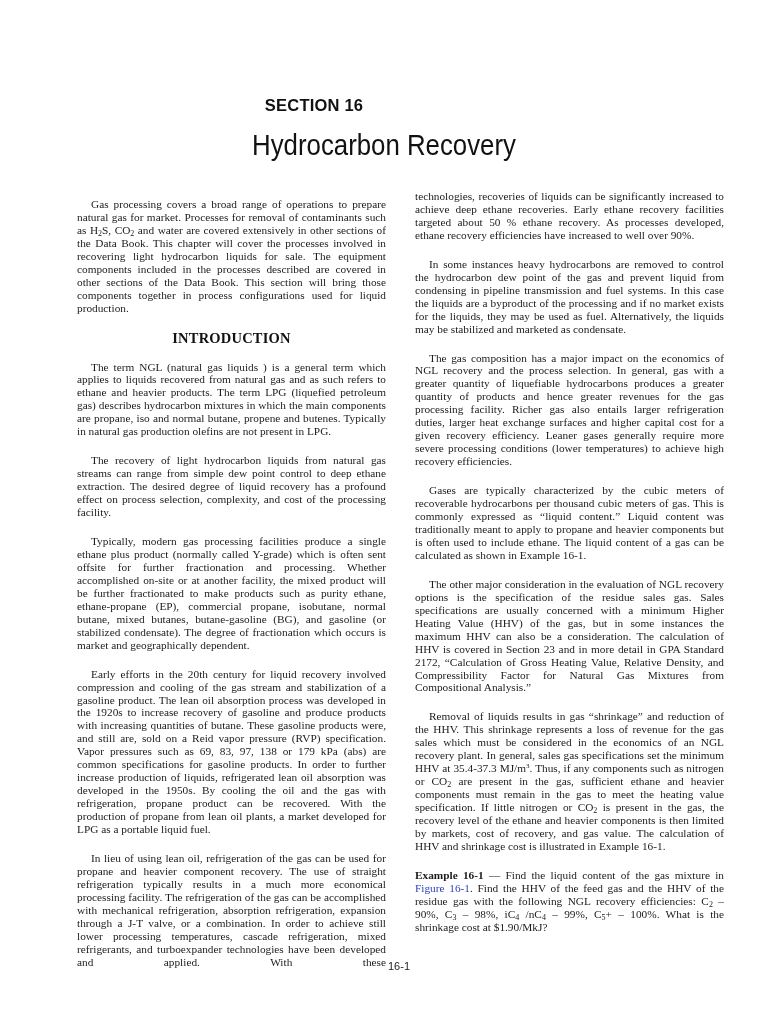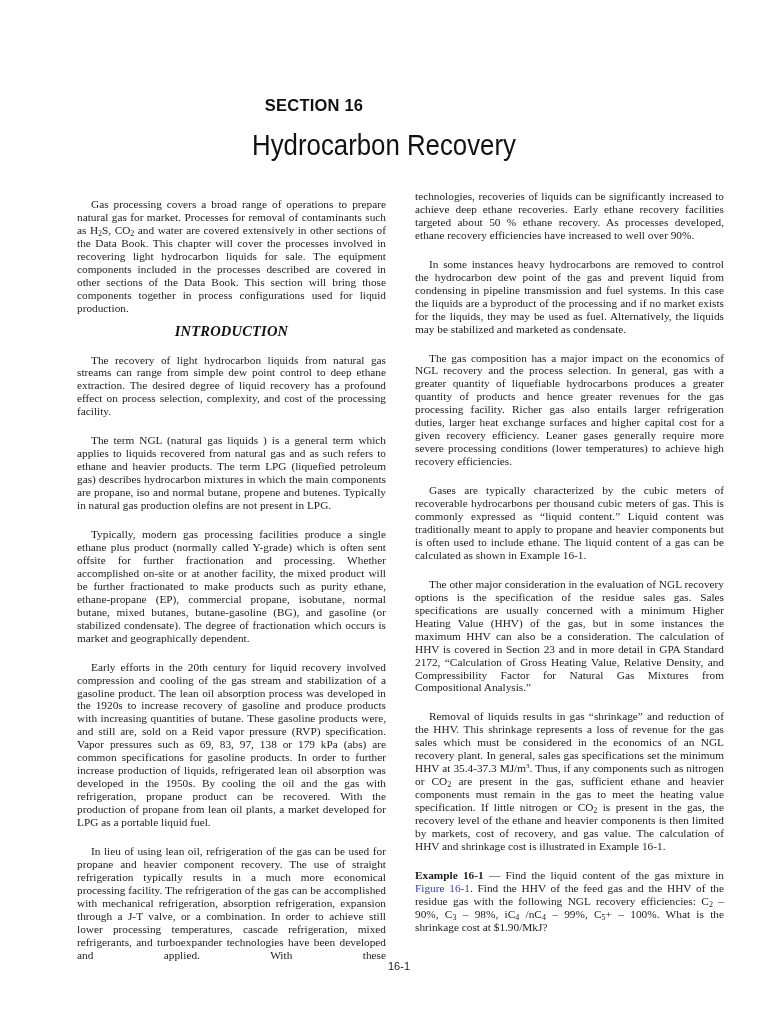--- a/index.html
+++ b/index.html
@@ -11,21 +11,21 @@
   }
   .title {
     position:absolute; left:0; width:768px; top:128px; text-align:center;
     font-family:"Liberation Sans", sans-serif; font-size:30px; transform:scaleX(0.86); color:#111;
   }
   .col { position:absolute; top:182px; width:309px;
     font-family:"Liberation Serif", serif; font-size:11.3px; line-height:12.95px; color:#1b1b1b; text-align:justify; }
   .col.left { left:77px; }
   .col.right { left:415px; top:174px; }
   .col p { margin:16px 0 7px 0; text-indent:14px; hyphens:manual; }
-  .col h2 { font-family:"Liberation Serif", serif; font-weight:bold; font-size:14.5px; text-align:center; margin:10px 0 14px 0; letter-spacing:0.2px; color:#111;font-style:italic; }
+  .col h2 { font-family:"Liberation Serif", serif; font-weight:bold; font-size:14.5px; text-align:center; margin:17px 0 14px 0; letter-spacing:0.2px; color:#111; }
   .col p.example { text-indent:0; }
   .ex-label { font-weight:bold; }
   .link { color:#2a3fbf; }
   sub { font-size:8px; vertical-align:-2px; line-height:0; }
   sup { font-size:7px; vertical-align:4px; line-height:0; }
   .page-num { position:absolute; left:0; width:768px; top:960px; text-align:center;
     font-family:"Liberation Sans", sans-serif; font-size:11px; color:#222;margin-left:15px; }
 </style>
 </head>
 <body>
@@ -33,22 +33,22 @@
 <div class="page">
 
   <div class="section-label">SECTION 16</div>
   <div class="title">Hydrocarbon Recovery</div>
 
   <div class="col left">
     <p><span>Gas processing covers a broad range of operations to prepare natural gas for market. Processes for removal of contaminants such as H</span><sub>2</sub><span>S, CO</span><sub>2</sub><span> and water are covered extensively in other sections of the Data Book. This chapter will cover the processes involved in recovering light hydrocarbon liquids for sale. The equipment components included in the processes described are covered in other sections of the Data Book. This section will bring those components together in process configurations used for liquid production.</span></p>
 
     <h2>INTRODUCTION</h2>
 
+    <p>The term NGL (natural gas liquids ) is a general term which applies to liquids recovered from natural gas and as such refers to ethane and heavier products. The term LPG (liquefied petroleum gas) describes hydrocarbon mixtures in which the main components are propane, iso and normal butane, propene and butenes. Typically in natural gas production olefins are not present in LPG.</p>
     <p>The recovery of light hydrocarbon liquids from natural gas streams can range from simple dew point control to deep ethane extraction. The desired degree of liquid recovery has a profound effect on process selection, complexity, and cost of the processing facility.</p>
-    <p>The term NGL (natural gas liquids ) is a general term which applies to liquids recovered from natural gas and as such refers to ethane and heavier products. The term LPG (liquefied petroleum gas) describes hydrocarbon mixtures in which the main components are propane, iso and normal butane, propene and butenes. Typically in natural gas production olefins are not present in LPG.</p>
     <p>Typically, modern gas processing facilities produce a single ethane plus product (normally called Y-grade) which is often sent offsite for further fractionation and processing. Whether accomplished on-site or at another facility, the mixed product will be further fractionated to make products such as purity ethane, ethane-propane (EP), commercial propane, isobutane, normal butane, mixed butanes, butane-gasoline (BG), and gasoline (or stabilized condensate). The degree of fractionation which occurs is market and geographically dependent.</p>
     <p>Early efforts in the 20th century for liquid recovery involved compression and cooling of the gas stream and stabilization of a gasoline product. The lean oil absorption process was developed in the 1920s to increase recovery of gasoline and produce products with increasing quantities of butane. These gasoline products were, and still are, sold on a Reid vapor pressure (RVP) specification. Vapor pressures such as 69, 83, 97, 138 or 179 kPa (abs) are common specifications for gasoline products. In order to further increase production of liquids, refrigerated lean oil absorption was developed in the 1950s. By cooling the oil and the gas with refrigeration, propane product can be recovered. With the production of propane from lean oil plants, a market developed for LPG as a portable liquid fuel.</p>
     <p style="text-align-last:justify;">In lieu of using lean oil, refrigeration of the gas can be used for propane and heavier component recovery. The use of straight refrigeration typically results in a much more economical processing facility. The refrigeration of the gas can be accomplished with mechanical refrigeration, absorption refrigeration, expansion through a J-T valve, or a combination. In order to achieve still lower processing temperatures, cascade refrigeration, mixed refrigerants, and turboexpander technologies have been developed and applied.  With these</p>
   </div>
 
   <div class="col right">
     <p style="text-indent:0;">technologies, recoveries of liquids can be significantly increased to achieve deep ethane recoveries. Early ethane recovery facilities targeted about 50 % ethane recovery. As processes developed, ethane recovery efficiencies have increased to well over 90%.</p>
     <p>In some instances heavy hydrocarbons are removed to control the hydrocarbon dew point of the gas and prevent liquid from condensing in pipeline transmission and fuel systems.  In this case the liquids are a byproduct of the processing and if no market exists for the liquids, they may be used as fuel. Alternatively, the liquids may be stabilized and marketed as condensate.</p>
 
 

